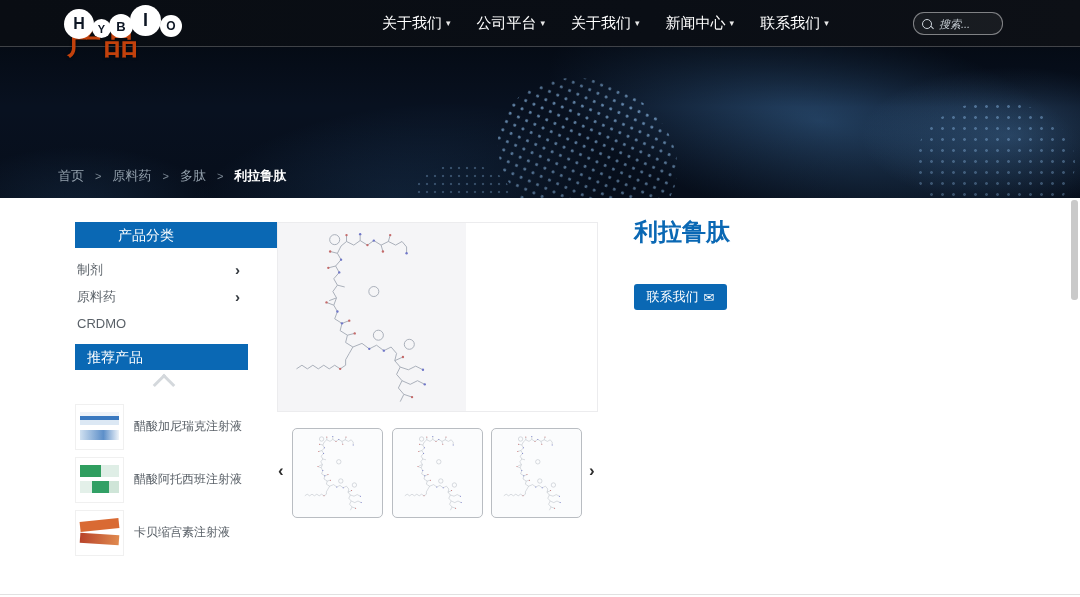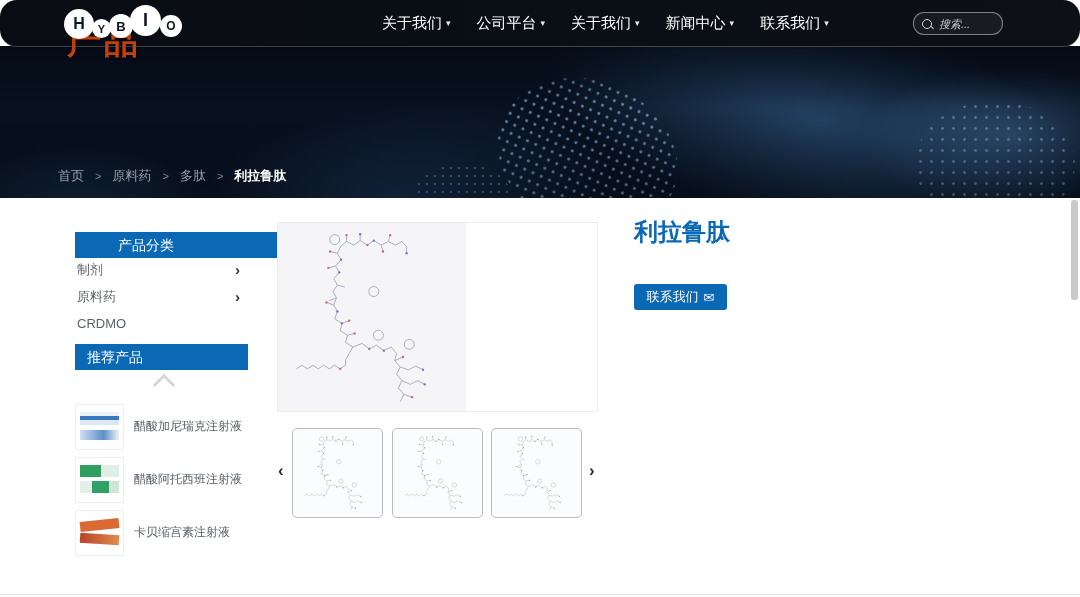--- a/index.html
+++ b/index.html
@@ -1,20 +1,20 @@
 <!DOCTYPE html>
 <html><head>
 <meta charset="utf-8">
 <style>
   html,body{margin:0;padding:0;}
   body{font-family:"Liberation Sans","DejaVu Sans",sans-serif;background:#fff;}
   .page{position:relative;width:1080px;height:597px;overflow:hidden;background:#fff;}
 
   
-  .navbar{position:absolute;top:0;left:0;right:0;height:46px;background:linear-gradient(90deg,#090d13 0%,#0a0e15 60%,#0d1016 100%);border-bottom:1px solid rgba(255,255,255,.22);z-index:20;border-radius:17px;}
+  .navbar{position:absolute;top:0;left:0;right:0;height:46px;background:linear-gradient(90deg,#090d13 0%,#0a0e15 60%,#0d1016 100%);border-bottom:1px solid rgba(255,255,255,.22);z-index:20;}
   .nav-menu{position:absolute;left:382px;top:0;height:46px;display:flex;align-items:center;gap:26px;z-index:21;}
   .nav-item{color:#fff;font-size:15px;white-space:nowrap;cursor:pointer;display:flex;align-items:center;gap:4px;}
   .caret{font-size:9px;color:#e8e8e8;line-height:1;}
   .search-pill{position:absolute;right:77px;top:12px;width:72px;height:21px;border:1px solid rgba(255,255,255,.45);border-radius:11px;background:rgba(255,255,255,.05);display:flex;align-items:center;gap:5px;padding:0 8px;z-index:21;}
   .mag{width:8px;height:8px;border:1.4px solid #ccd3da;border-radius:50%;position:relative;flex:none;}
   .mag::after{content:"";position:absolute;width:4px;height:1.4px;background:#ccd3da;right:-3px;bottom:-1px;transform:rotate(45deg);}
   .search-pill input{border:0;outline:0;background:transparent;width:100%;color:#c6cdd4;font-size:11px;font-family:inherit;font-style:italic;}
   .search-pill input::placeholder{color:#c6cdd4;}
 
   
@@ -44,21 +44,21 @@
   .breadcrumb{position:absolute;left:58px;bottom:13px;display:flex;align-items:center;gap:11px;font-size:13px;z-index:5;}
   .bc-link{color:#94a1ad;cursor:pointer;}
   .bc-sep{color:#7e8a96;font-size:11px;}
   .bc-current{color:#fff;font-weight:bold;}
 
   
   .content{position:absolute;top:198px;left:0;right:0;bottom:0;background:#fff;}
 
   
   .side-header{position:absolute;left:75px;width:161px;height:26px;background:#0a68b4;color:#fff;font-size:14px;line-height:26px;padding-left:12px;}
-  .h-cat{top:34px;padding-left:43px;}
+  .h-cat{top:24px;padding-left:43px;}
   .h-rec{top:146px;}
   .cat-list{position:absolute;left:75px;top:58px;width:173px;}
   .cat-item{height:27px;display:flex;align-items:center;justify-content:space-between;padding:0 8px 0 2px;font-size:13px;color:#5a6168;cursor:pointer;}
   .chev{color:#33383e;font-size:15px;font-weight:bold;line-height:1;}
   .chev-up{position:absolute;left:156px;top:179px;width:13px;height:13px;border-left:3px solid #d4d8dc;border-top:3px solid #d4d8dc;transform:rotate(45deg);cursor:pointer;}
   .rec-list{position:absolute;left:75px;top:202px;width:178px;}
   .rec-item{height:53px;display:flex;align-items:center;gap:10px;cursor:pointer;}
   .pkg{width:47px;height:44px;background:#fff;border:1px solid #f0f0f0;position:relative;overflow:hidden;flex:none;}
   .pkg::before,.pkg::after{content:"";position:absolute;left:4px;right:4px;}
   .pkg1::before{top:7px;height:13px;background:linear-gradient(180deg,#eef3f9 0 30%,#3a79c0 30% 62%,#dce8f4 62%);}

